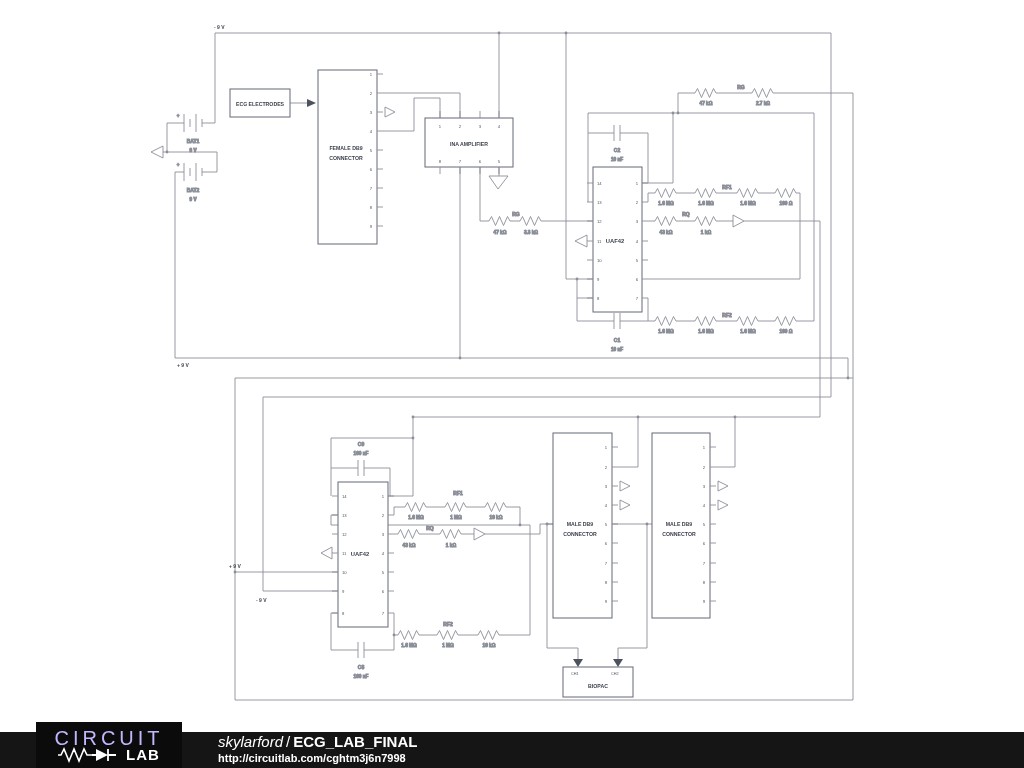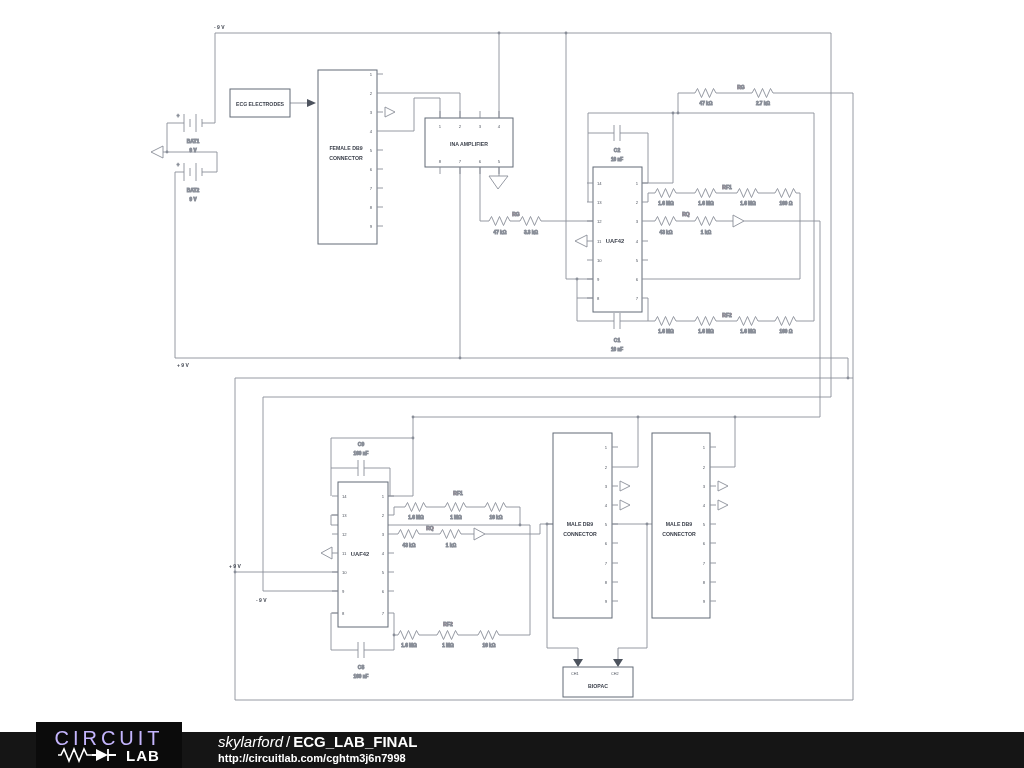--- a/index.html
+++ b/index.html
@@ -23,21 +23,21 @@
   .t-rail{font-size:5px;font-weight:bold;}
   .t-plus{font-size:4.5px;fill:#4d535e;}
   .t-ch{font-size:3.8px;fill:#4d535e;}
   .mid{text-anchor:middle;}
   .end{text-anchor:end;}
   
   .footer-bar{position:absolute;left:0;right:0;top:732px;height:36px;background:#151515;}
   .logo-box{position:absolute;left:36px;top:722px;width:146px;height:46px;background:#0b0b0b;
             display:flex;flex-direction:column;align-items:center;justify-content:center;z-index:2;}
   .logo-top{color:#c4b5fd;font-size:20px;letter-spacing:4px;line-height:20px;font-weight:400;}
-  .logo-bottom{display:flex;align-items:flex-end;gap:2px;margin-top:-1px;}
+  .logo-bottom{display:flex;align-items:center;gap:2px;margin-top:-1px;}
   .logo-bottom .lab{color:#fff;font-size:15px;font-weight:bold;letter-spacing:1px;line-height:15px;}
   .credit{position:absolute;left:218px;top:733px;color:#fff;z-index:2;}
   .credit-line1{font-size:15px;line-height:17px;}
   .credit-line1 .author{font-style:italic;}
   .credit-line1 .sep{font-weight:normal;padding:0 3px;}
   .credit-line1 .proj{font-weight:bold;}
   .credit-line2{font-size:11px;line-height:17px;font-weight:bold;}
 </style>
 </head>
 <body>

